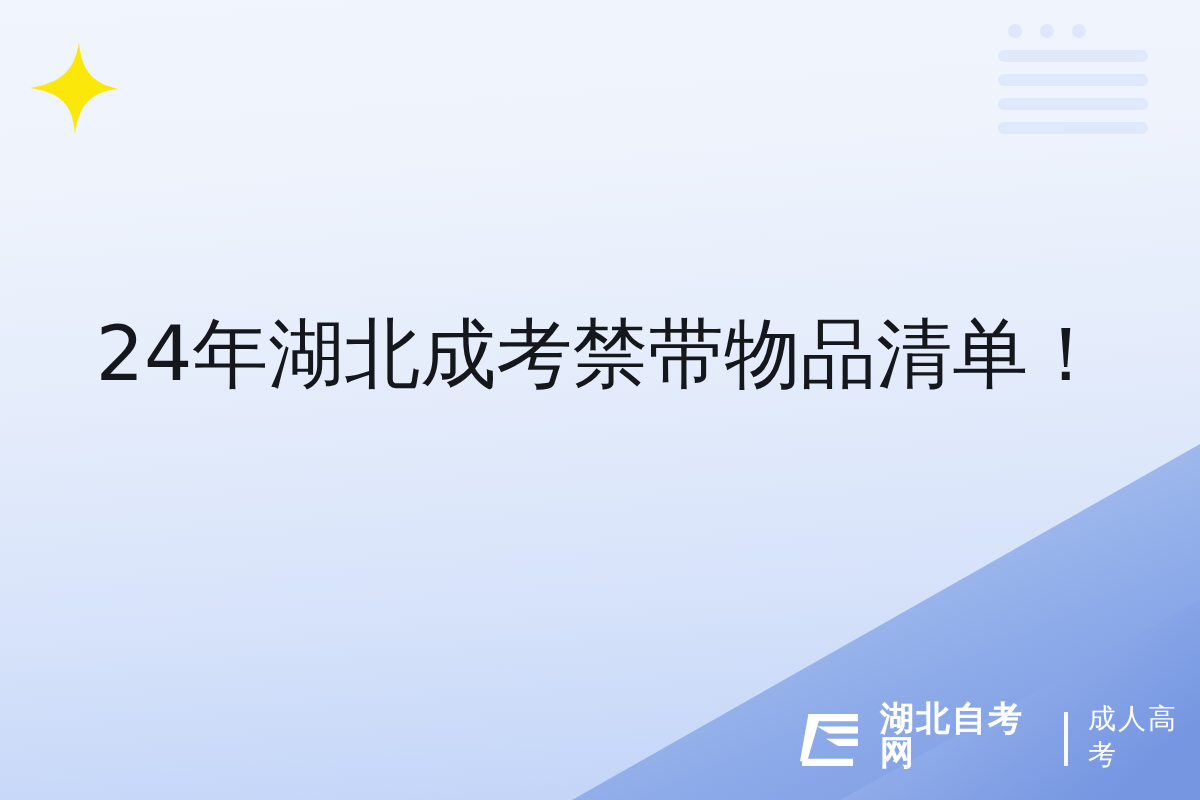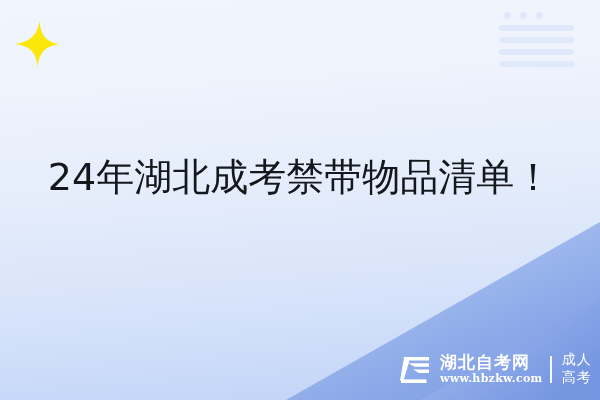--- a/index.html
+++ b/index.html
@@ -179,19 +179,18 @@
   <div class="logo-block">
     <svg class="logo-mark" viewBox="0 0 34 30">
       <path d="M5 3 L30 3 L30 6.6 L11 6.6 Z" fill="#ffffff"></path>
       <path d="M9.5 9.2 L30 9.2 L30 12.8 L15.5 12.8 Z" fill="#ffffff"></path>
       <path d="M14 15.4 L30 15.4 L30 19 L20 19 Z" fill="#ffffff"></path>
       <path d="M2 25.4 L27.5 25.4 L27.5 29 L2 29 Z" fill="#ffffff"></path>
       <path d="M5.2 3 L11.5 3 L4.6 26.6 L1 26.6 Z" fill="#ffffff"></path>
     </svg>
     <div class="logo-text">
       <span class="logo-cn">湖北自考网</span>
-      <span class="logo-url">www.hbzkw.com</span>
     </div>
     <span class="logo-div"></span>
     <span class="logo-tag">成人高考</span>
   </div>
 
 </div>
 
 </body></html>

